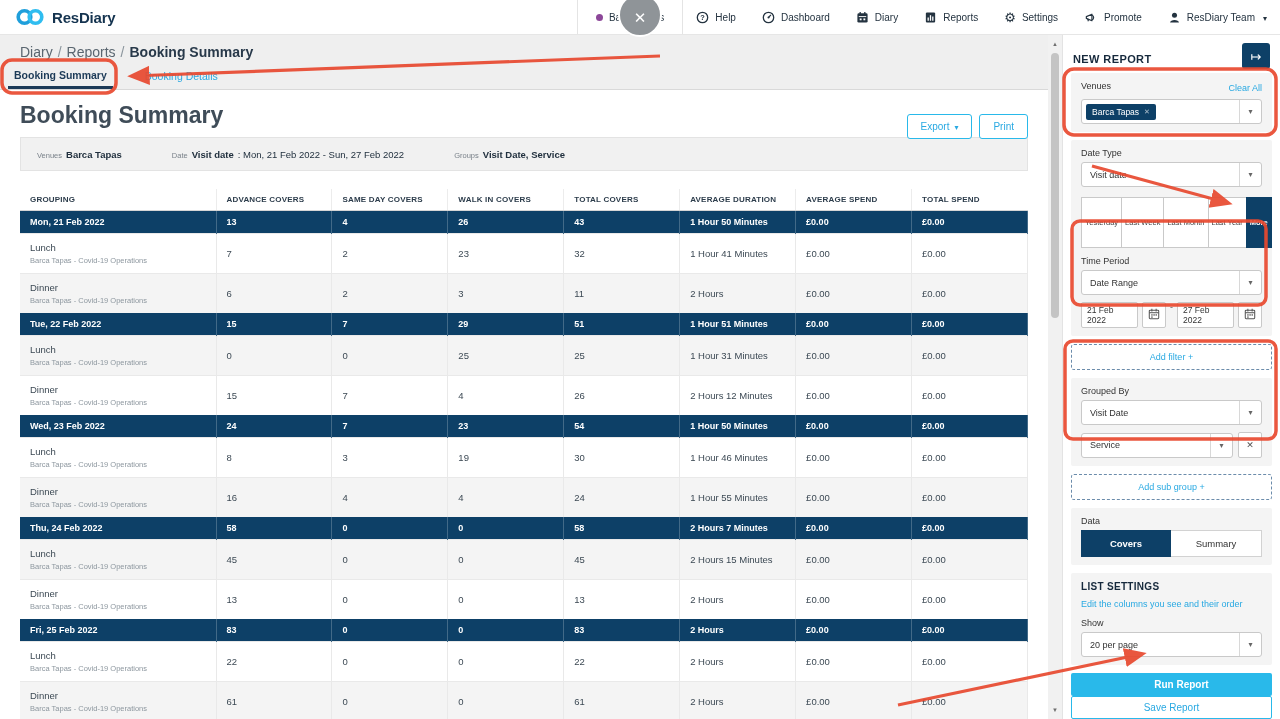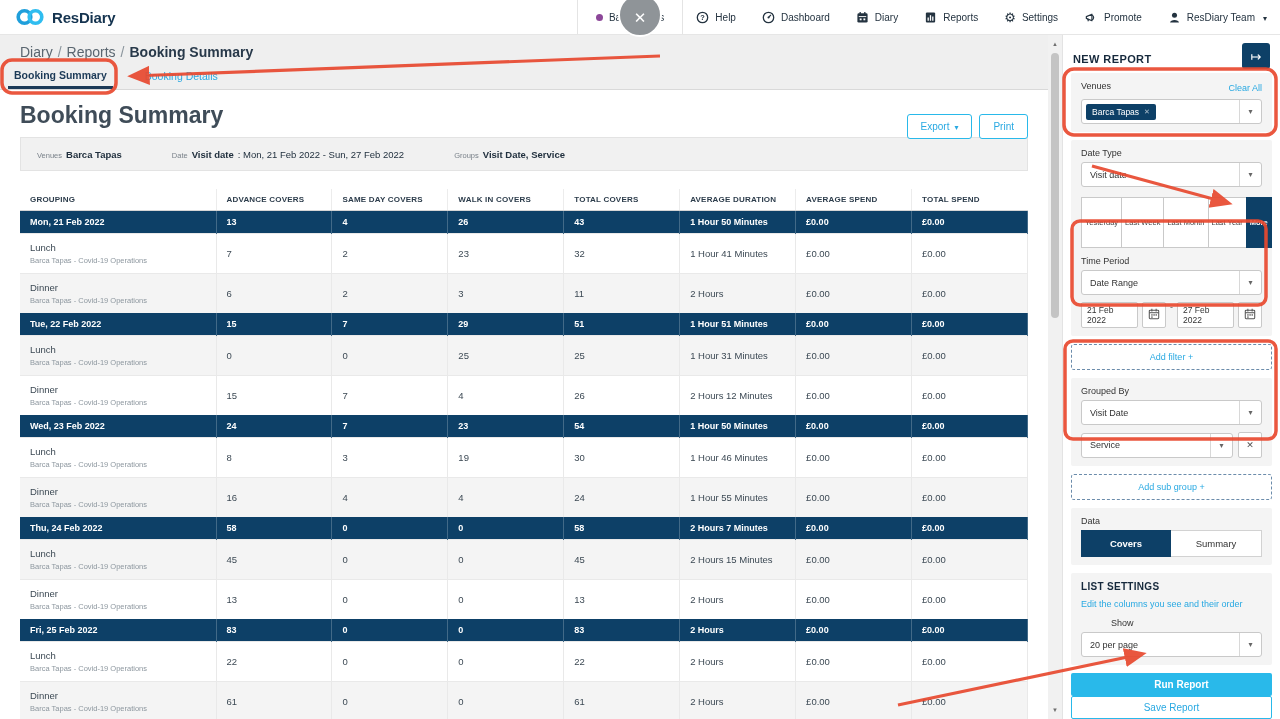--- a/index.html
+++ b/index.html
@@ -103,21 +103,21 @@
                 font-size:9px; padding:7px 0; text-align:center; margin-bottom:8px; }
   .row-flex { display:flex; align-items:center; gap:5px; }
   .x-btn { width:24px; height:26px; border:1px solid #c9c9c9; border-radius:2px; background:#fff;
            color:#555; font-size:9px; display:flex; align-items:center; justify-content:center; }
   .toggle { display:flex; }
   .topt { flex:1; height:27px; display:flex; align-items:center; justify-content:center; font-size:9.5px; }
   .topt.active { background:#0d4067; color:#fff; font-weight:bold; }
   .topt.inactive { background:#fff; color:#333; border:1px solid #d2d2d2; border-left:none; }
   .ls-title { font-size:10px; font-weight:bold; color:#16293c; letter-spacing:.3px; }
   .ls-link { font-size:9px; color:#29a9e2; margin-top:7px; }
-  .ls-show { font-size:9px; color:#333; margin-top:9px; margin-bottom:4px;margin-left:30px; }
+  .ls-show { font-size:9px; color:#333; margin-top:9px; margin-bottom:4px; }
   .btn-run { width:100%; height:23px; background:#29b9ea; color:#fff; font-size:10px; font-weight:bold;
              border:none; border-radius:2px; margin-top:0; display:flex; align-items:center; justify-content:center;padding-left:20px; }
   .btn-save { width:100%; height:23px; background:#fff; color:#29a9e2; font-size:10px;
               border:1px solid #29b9ea; border-radius:2px; margin-top:0; display:flex; align-items:center; justify-content:center; }
 
   
   #annotations { position:absolute; top:0; left:0; width:1280px; height:719px; pointer-events:none; z-index:40; }
 </style>
 </head>
 <body>

